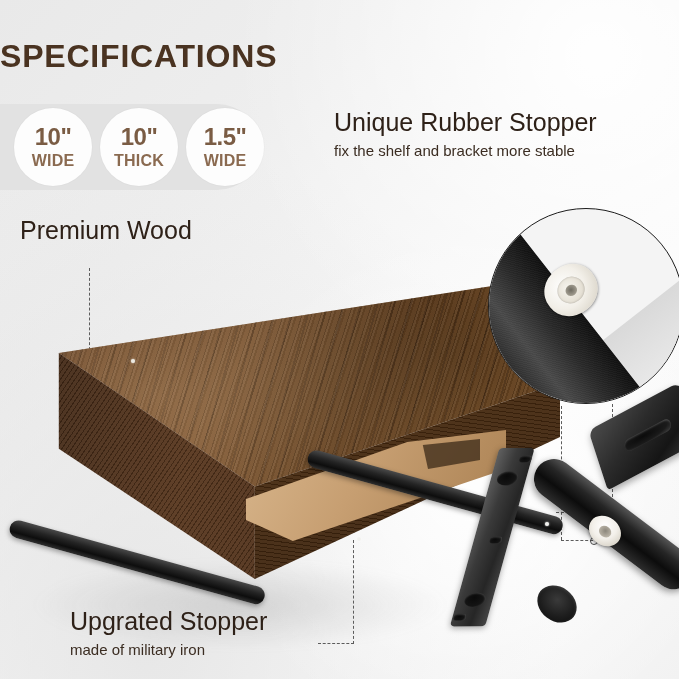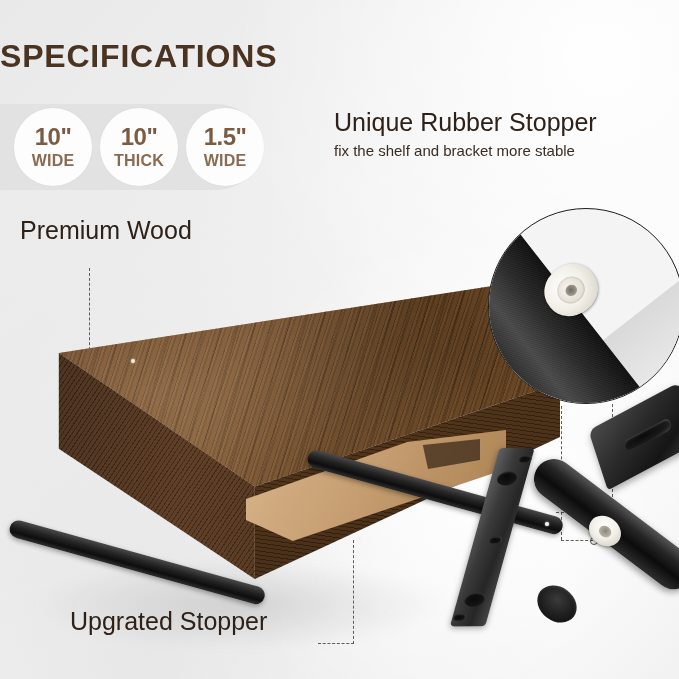--- a/index.html
+++ b/index.html
@@ -441,20 +441,21 @@
     <div class="head">Unique Rubber Stopper</div>
     <div class="sub">fix the shelf and bracket more stable</div>
   </div>
 
   <div class="callout" id="callout-wood">
     <div class="head">Premium Wood</div>
   </div>
 
   <div class="callout" id="callout-bracket">
     <div class="head">Upgrated Stopper</div>
+    <div class="sub">made of military iron</div>
   </div>
 
   <div class="leader leader-v" id="lead-wood"></div>
   <div class="leader leader-v" id="lead-stopper"></div>
   <div class="leader leader-h" id="lead-stopper-h"></div>
   <div class="leader-dot" id="lead-stopper-dot"></div>
   <div class="leader leader-h" id="lead-bracket-h"></div>
   <div class="leader leader-v" id="lead-bracket-v"></div>
   <div class="leader leader-v" id="lead-arm-v"></div>
   <div class="leader leader-h" id="lead-arm-h"></div>

